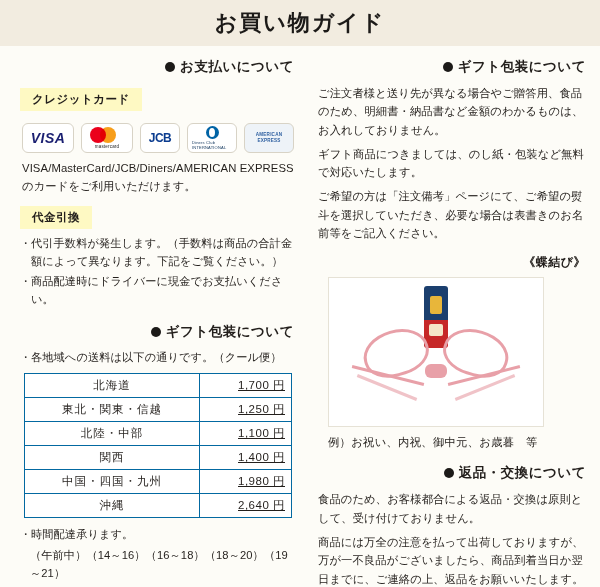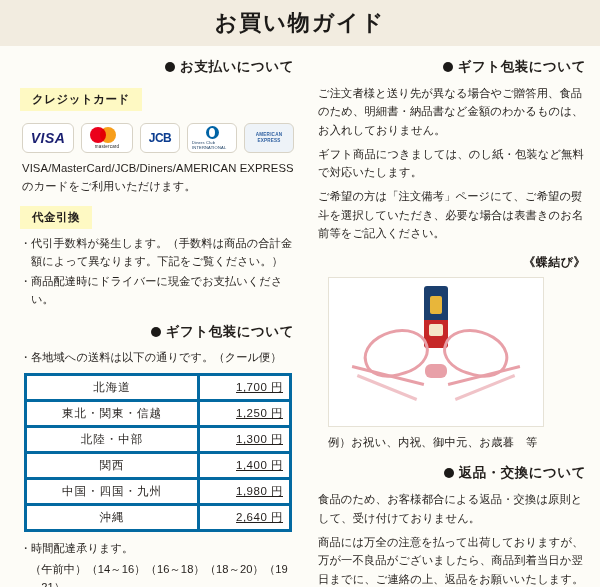--- a/index.html
+++ b/index.html
@@ -122,21 +122,21 @@
     top: 0;
   }
 
   table.ship {
     border-collapse: collapse;
     width: 268px;
     margin: 6px 0 8px 10px;
     background: #fff;
   }
   table.ship td {
-    border: 3px solid #0369a1;
+    border: 1px solid #0369a1;
     font-size: 11.5px;
     padding: 4px 6px;
     height: 22px;
   }
   table.ship td.area { text-align: center; letter-spacing: 1px; }
   table.ship td.fee { text-align: right; width: 92px; letter-spacing: 0.5px; text-decoration: underline; }
 
   .note {
     font-size: 11.2px;
     line-height: 1.58;
@@ -293,21 +293,21 @@
             <tr>
           <td class="area">北海道</td>
           <td class="fee">1,700 円</td>
         </tr>
         <tr>
           <td class="area">東北・関東・信越</td>
           <td class="fee">1,250 円</td>
         </tr>
         <tr>
           <td class="area">北陸・中部</td>
-          <td class="fee">1,300 円</td>
+          <td class="fee">1,100 円</td>
         </tr>
         <tr>
           <td class="area">関西</td>
           <td class="fee">1,400 円</td>
         </tr>
         <tr>
           <td class="area">中国・四国・九州</td>
           <td class="fee">1,980 円</td>
         </tr>
         <tr>

